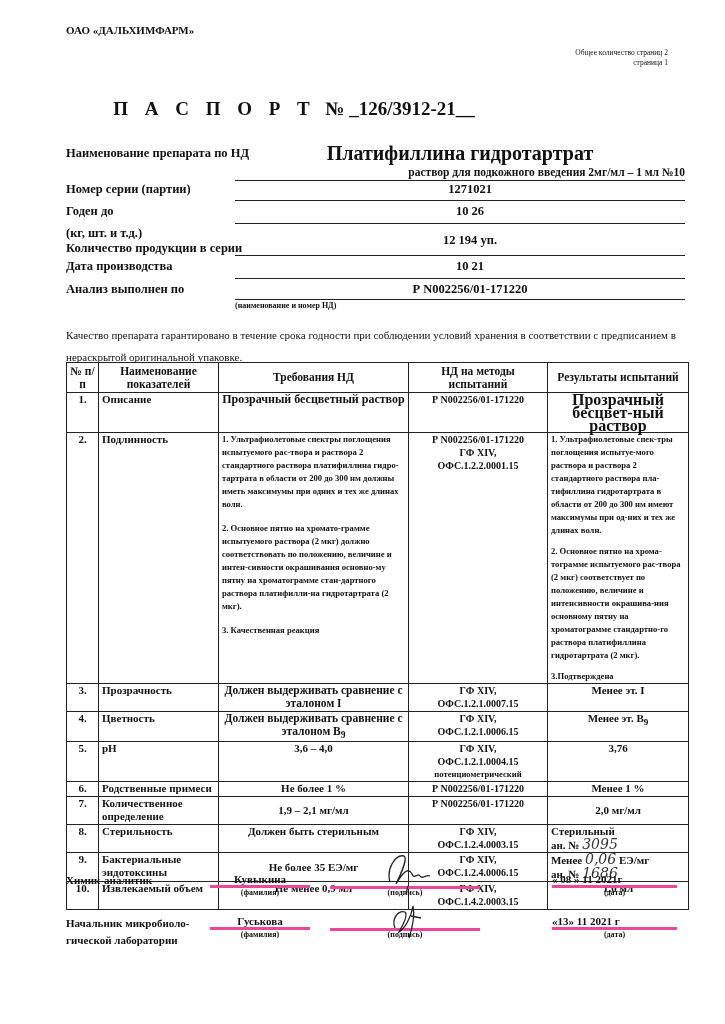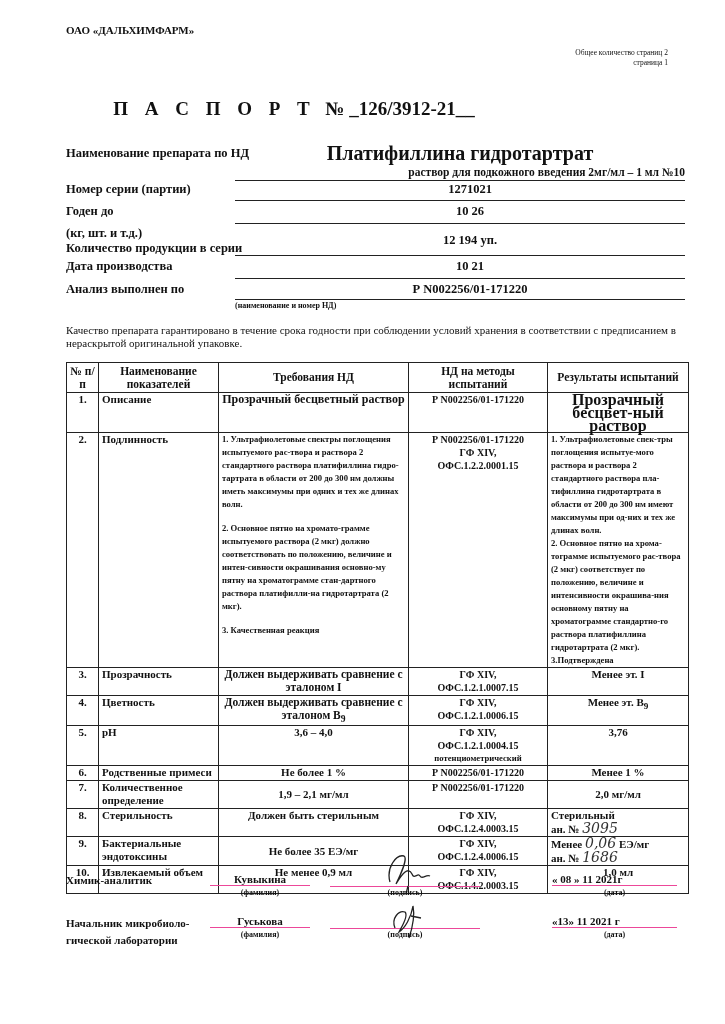--- a/index.html
+++ b/index.html
@@ -14,46 +14,46 @@
   .title { left: 0; width: 588px; top: 98px; text-align: center; font-size: 19px; font-weight: bold; letter-spacing: 0px; }
   .title .spaced { letter-spacing: 6px; }
 
   .info-label { left: 66px; font-size: 12.5px; font-weight: bold; }
   .info-value { left: 255px; width: 430px; text-align: center; font-size: 12.5px; font-weight: bold; }
   .info-line { left: 235px; width: 450px; height: 0; border-top: 1px solid #222; }
   .drug-name { left: 235px; width: 450px; text-align: center; font-size: 20px; font-weight: bold; top: 142px; }
   .drug-form { left: 235px; width: 450px; text-align: right; font-size: 11.5px; font-weight: bold; top: 166px; }
   .nd-caption { left: 235px; width: 450px; text-align: left; font-size: 8px; font-weight: bold; top: 301px; }
 
-  .quality { left: 66px; top: 324px; width: 610px; font-size: 11px; line-height: 13px; }
+  .quality { left: 66px; top: 324px; width: 610px; font-size: 11px; line-height: 22px; }
 
   table.results {
     position: absolute; left: 66px; top: 362px; width: 618px;
     border-collapse: collapse; table-layout: fixed; font-size: 11px;
   }
   table.results td, table.results th {
     border: 1px solid #222; vertical-align: top; padding: 0 3px; line-height: 13px; font-weight: bold;
   }
   table.results th { font-weight: bold; text-align: center; vertical-align: middle; font-size: 11.5px; }
   .c1 { width: 25px; text-align: center; }
   .c2 { width: 113px; }
   .c3 { width: 183px; text-align: center; }
   .c4 { width: 132px; text-align: center; }
   .c5 { width: 134px; text-align: center; }
   .small { font-size: 8.6px; line-height: 11px; text-align: left; }
   .small p { margin: 0; }
   .small p + p { margin-top: 11px; }
-  .res-small p + p { margin-top: 0; }
+  .res-small p + p { margin-top: 8px; }
   .nd-cell { font-size: 10px; line-height: 12px; }
   .nd-small { font-size: 8.6px; }
   .left { text-align: left !important; }
   .hand { font-family: "DejaVu Serif", serif; font-style: italic; font-weight: normal; font-size: 14px; color: #333; }
 
   .sig-label { font-size: 11px; font-weight: bold; }
-  .sig-field { text-align: center; font-size: 11px; font-weight: bold; border-bottom: 1px solid #ec4899; }
+  .sig-field { text-align: center; font-size: 11px; font-weight: bold; border-bottom: 3px solid #ec4899; }
   .sig-caption { text-align: center; font-size: 8px; font-weight: bold; }
   .signature svg { display: block; }
 </style>
 </head>
 <body>
 
 <div class="abs company">ОАО «ДАЛЬХИМФАРМ»</div>
 <div class="abs pageinfo">
   <div>Общее количество страниц  2</div>
   <div>страница 1</div>

